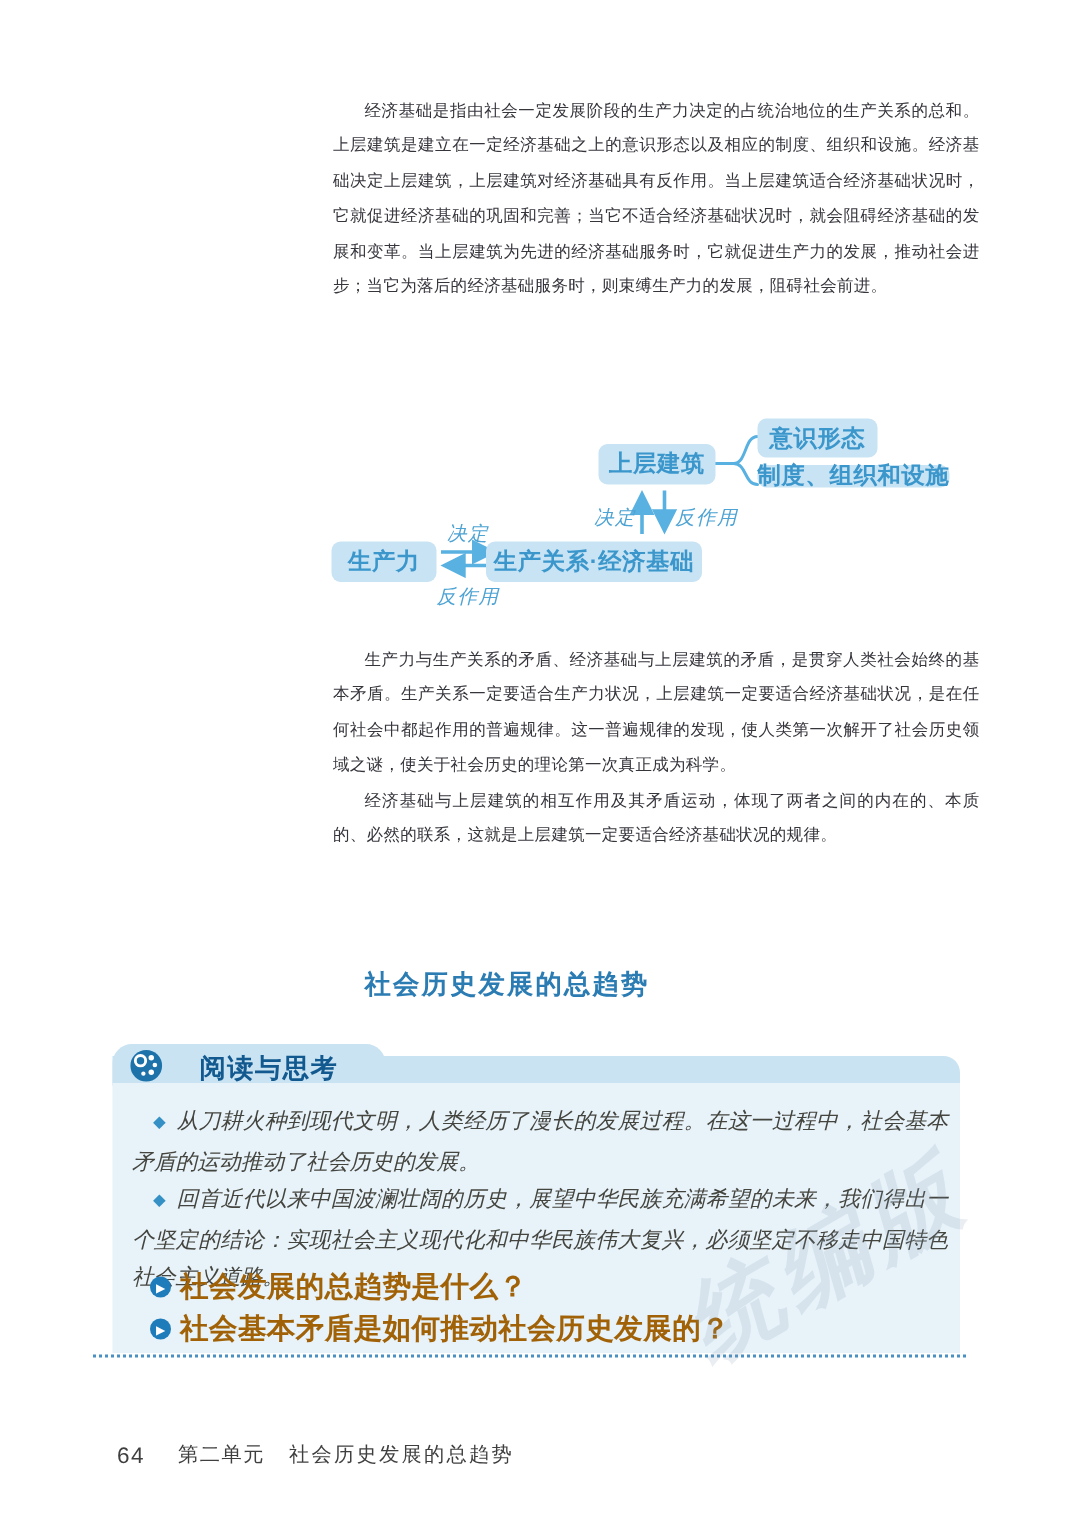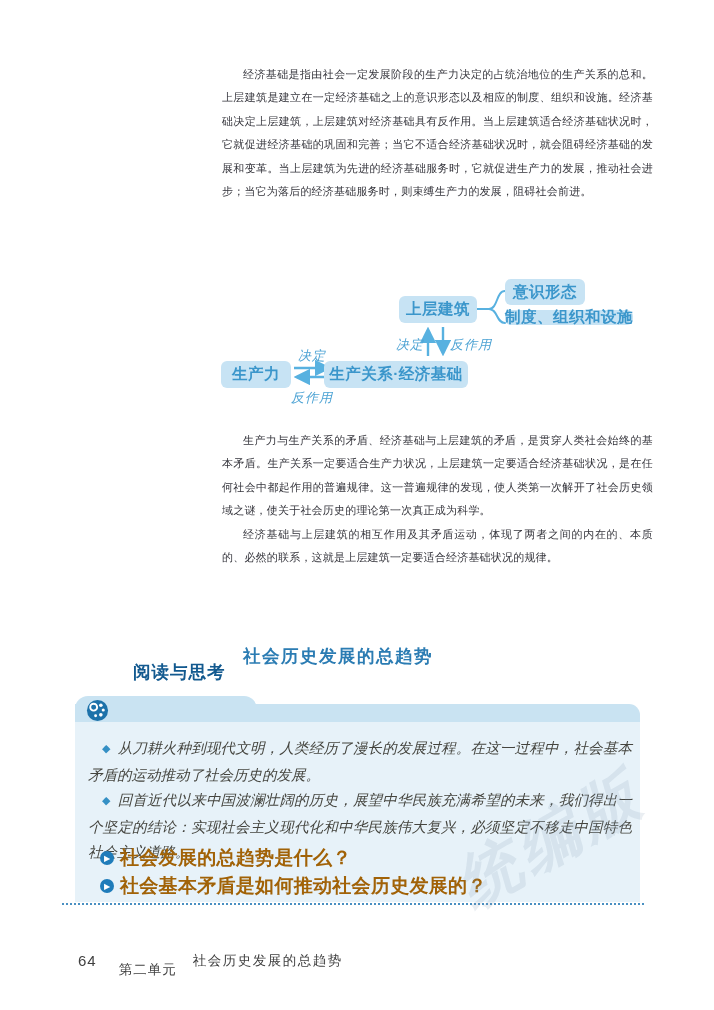--- a/index.html
+++ b/index.html
@@ -31,21 +31,21 @@
     font-weight:bold;font-size:17.5px;letter-spacing:1.5px;color:var(--accent,#2b7cb3);
   }
   
   .rb-tab{position:absolute;left:75px;top:696px;width:182px;height:28px;
     background:var(--band,#c9e3f2);border-radius:13px 13px 0 0;}
   .rb-band{position:absolute;left:75px;top:704px;width:565px;height:19px;
     background:var(--band,#c9e3f2);border-radius:0 11px 0 0;}
   .rb-body{position:absolute;left:75px;top:722px;width:565px;height:180px;
     background:var(--box-body,#e7f2f9);}
   .rb-icon{position:absolute;left:86px;top:699px;width:23px;height:23px;}
-  .rb-header{position:absolute;left:133px;top:660px;
+  .rb-header{position:absolute;left:133px;top:700px;
     font-family:"Liberation Sans","DejaVu Sans",sans-serif;font-weight:bold;
     font-size:17.5px;letter-spacing:1px;color:var(--header-text,#12598f);}
   .rb-paras{position:absolute;left:88px;top:736px;width:544px;}
   .rb-paras p{
     margin:0;font-size:14.5px;line-height:25.5px;text-align:justify;text-indent:14px;
     font-style:italic;color:#45453f;
   }
   .diamond{color:#3590c5;font-style:normal;font-size:11px;margin-right:7px;position:relative;top:-1px;}
   .rb-questions{position:absolute;left:100px;top:849px;}
   .rb-q{display:flex;align-items:center;margin-bottom:10px;height:18px;}
@@ -61,21 +61,21 @@
   .rb-dotted{position:absolute;left:62px;top:903px;width:582px;height:0;
     border-top:2px dotted var(--dotted,#4a90c2);}
   
   .watermark{
     position:absolute;left:462px;top:848px;transform:rotate(-30deg);transform-origin:0 50%;
     font-size:62px;font-weight:bold;font-style:italic;white-space:nowrap;
     color:rgba(122,152,172,0.16);letter-spacing:6px;
     font-family:"Liberation Serif","DejaVu Serif",serif;pointer-events:none;
   }
   
-  .footer{position:absolute;left:78px;top:942px;display:flex;align-items:center;
+  .footer{position:absolute;left:78px;top:942px;display:flex;align-items:flex-end;
     font-family:"Liberation Sans","DejaVu Sans",sans-serif;color:#3f3f3f;}
   .footer .pnum{font-size:15px;letter-spacing:1px;}
   .footer .unit{font-size:13.5px;margin-left:22px;letter-spacing:1px;margin-top:19px;}
   .footer .utitle{font-size:13.5px;margin-left:16px;letter-spacing:1.5px;}
 </style>
 </head>
 <body>
 
 <div id="page">
 

